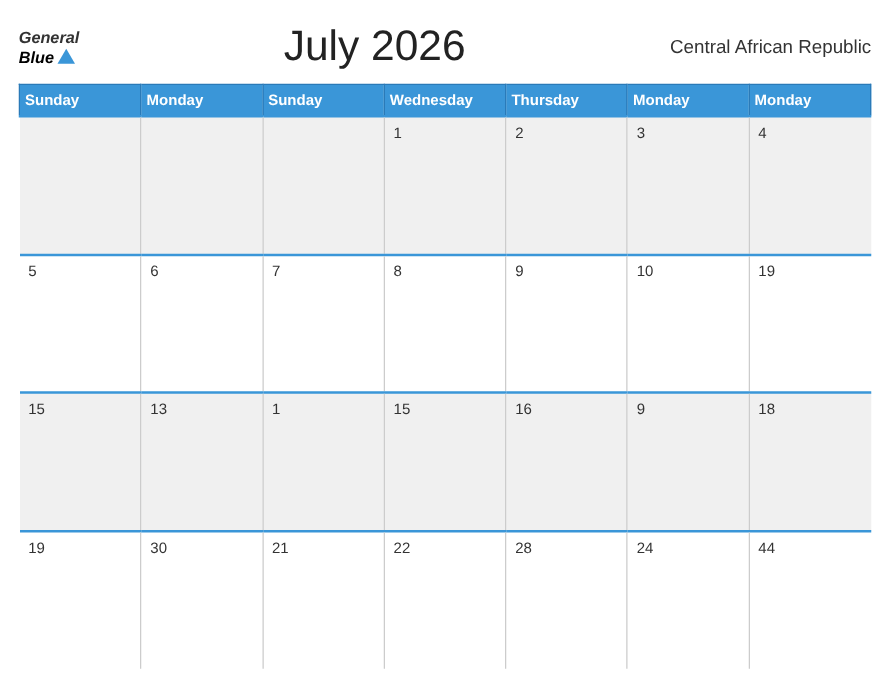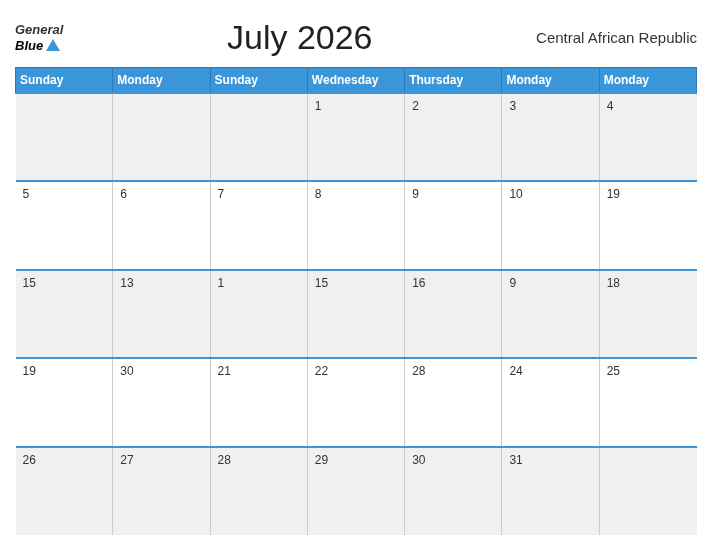--- a/index.html
+++ b/index.html
@@ -166,25 +166,16 @@
         <td><span class="day-num">9</span></td>
         <td><span class="day-num">18</span></td>
       </tr>
       <tr>
         <td><span class="day-num">19</span></td>
         <td><span class="day-num">30</span></td>
         <td><span class="day-num">21</span></td>
         <td><span class="day-num">22</span></td>
         <td><span class="day-num">28</span></td>
         <td><span class="day-num">24</span></td>
-        <td><span class="day-num">25</span></td>
-      </tr>
-      <tr>
-        <td><span class="day-num">26</span></td>
-        <td><span class="day-num">27</span></td>
-        <td><span class="day-num">28</span></td>
-        <td><span class="day-num">29</span></td>
-        <td><span class="day-num">30</span></td>
-        <td><span class="day-num">31</span></td>
-        <td></td>
+        <td><span class="day-num">44</span></td>
       </tr>
     </tbody>
 </table>
 
 </body></html>

